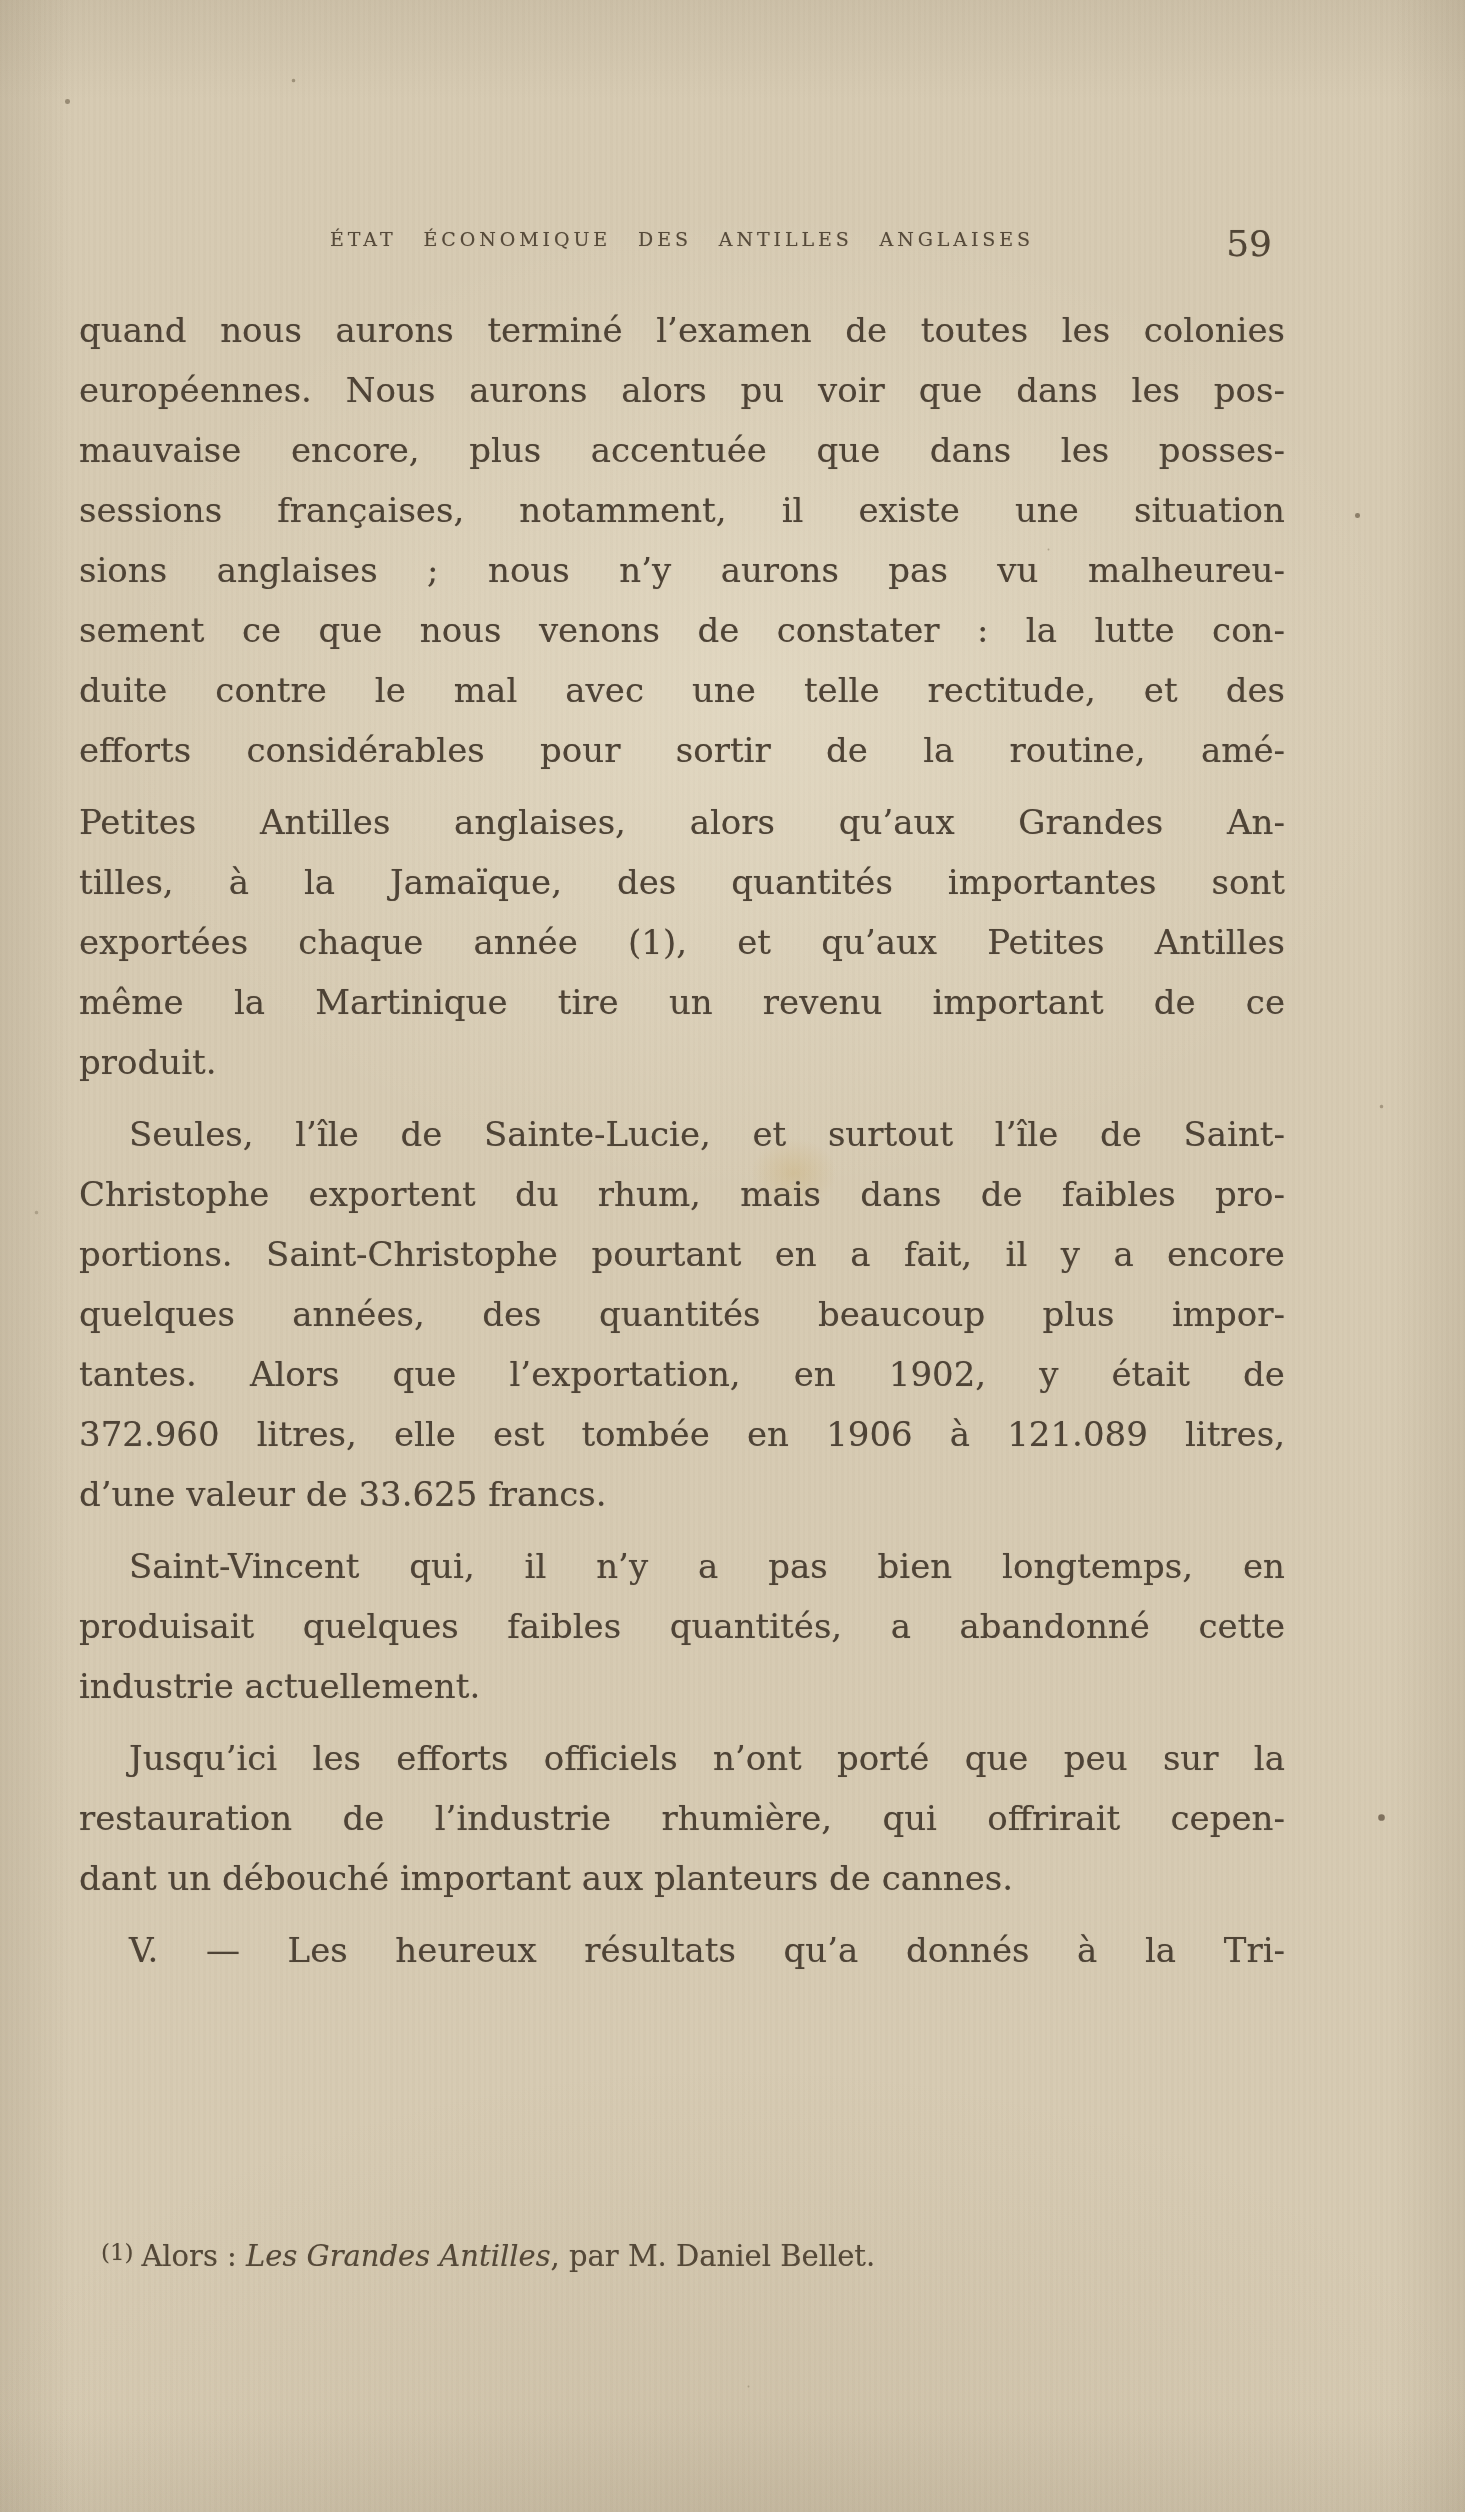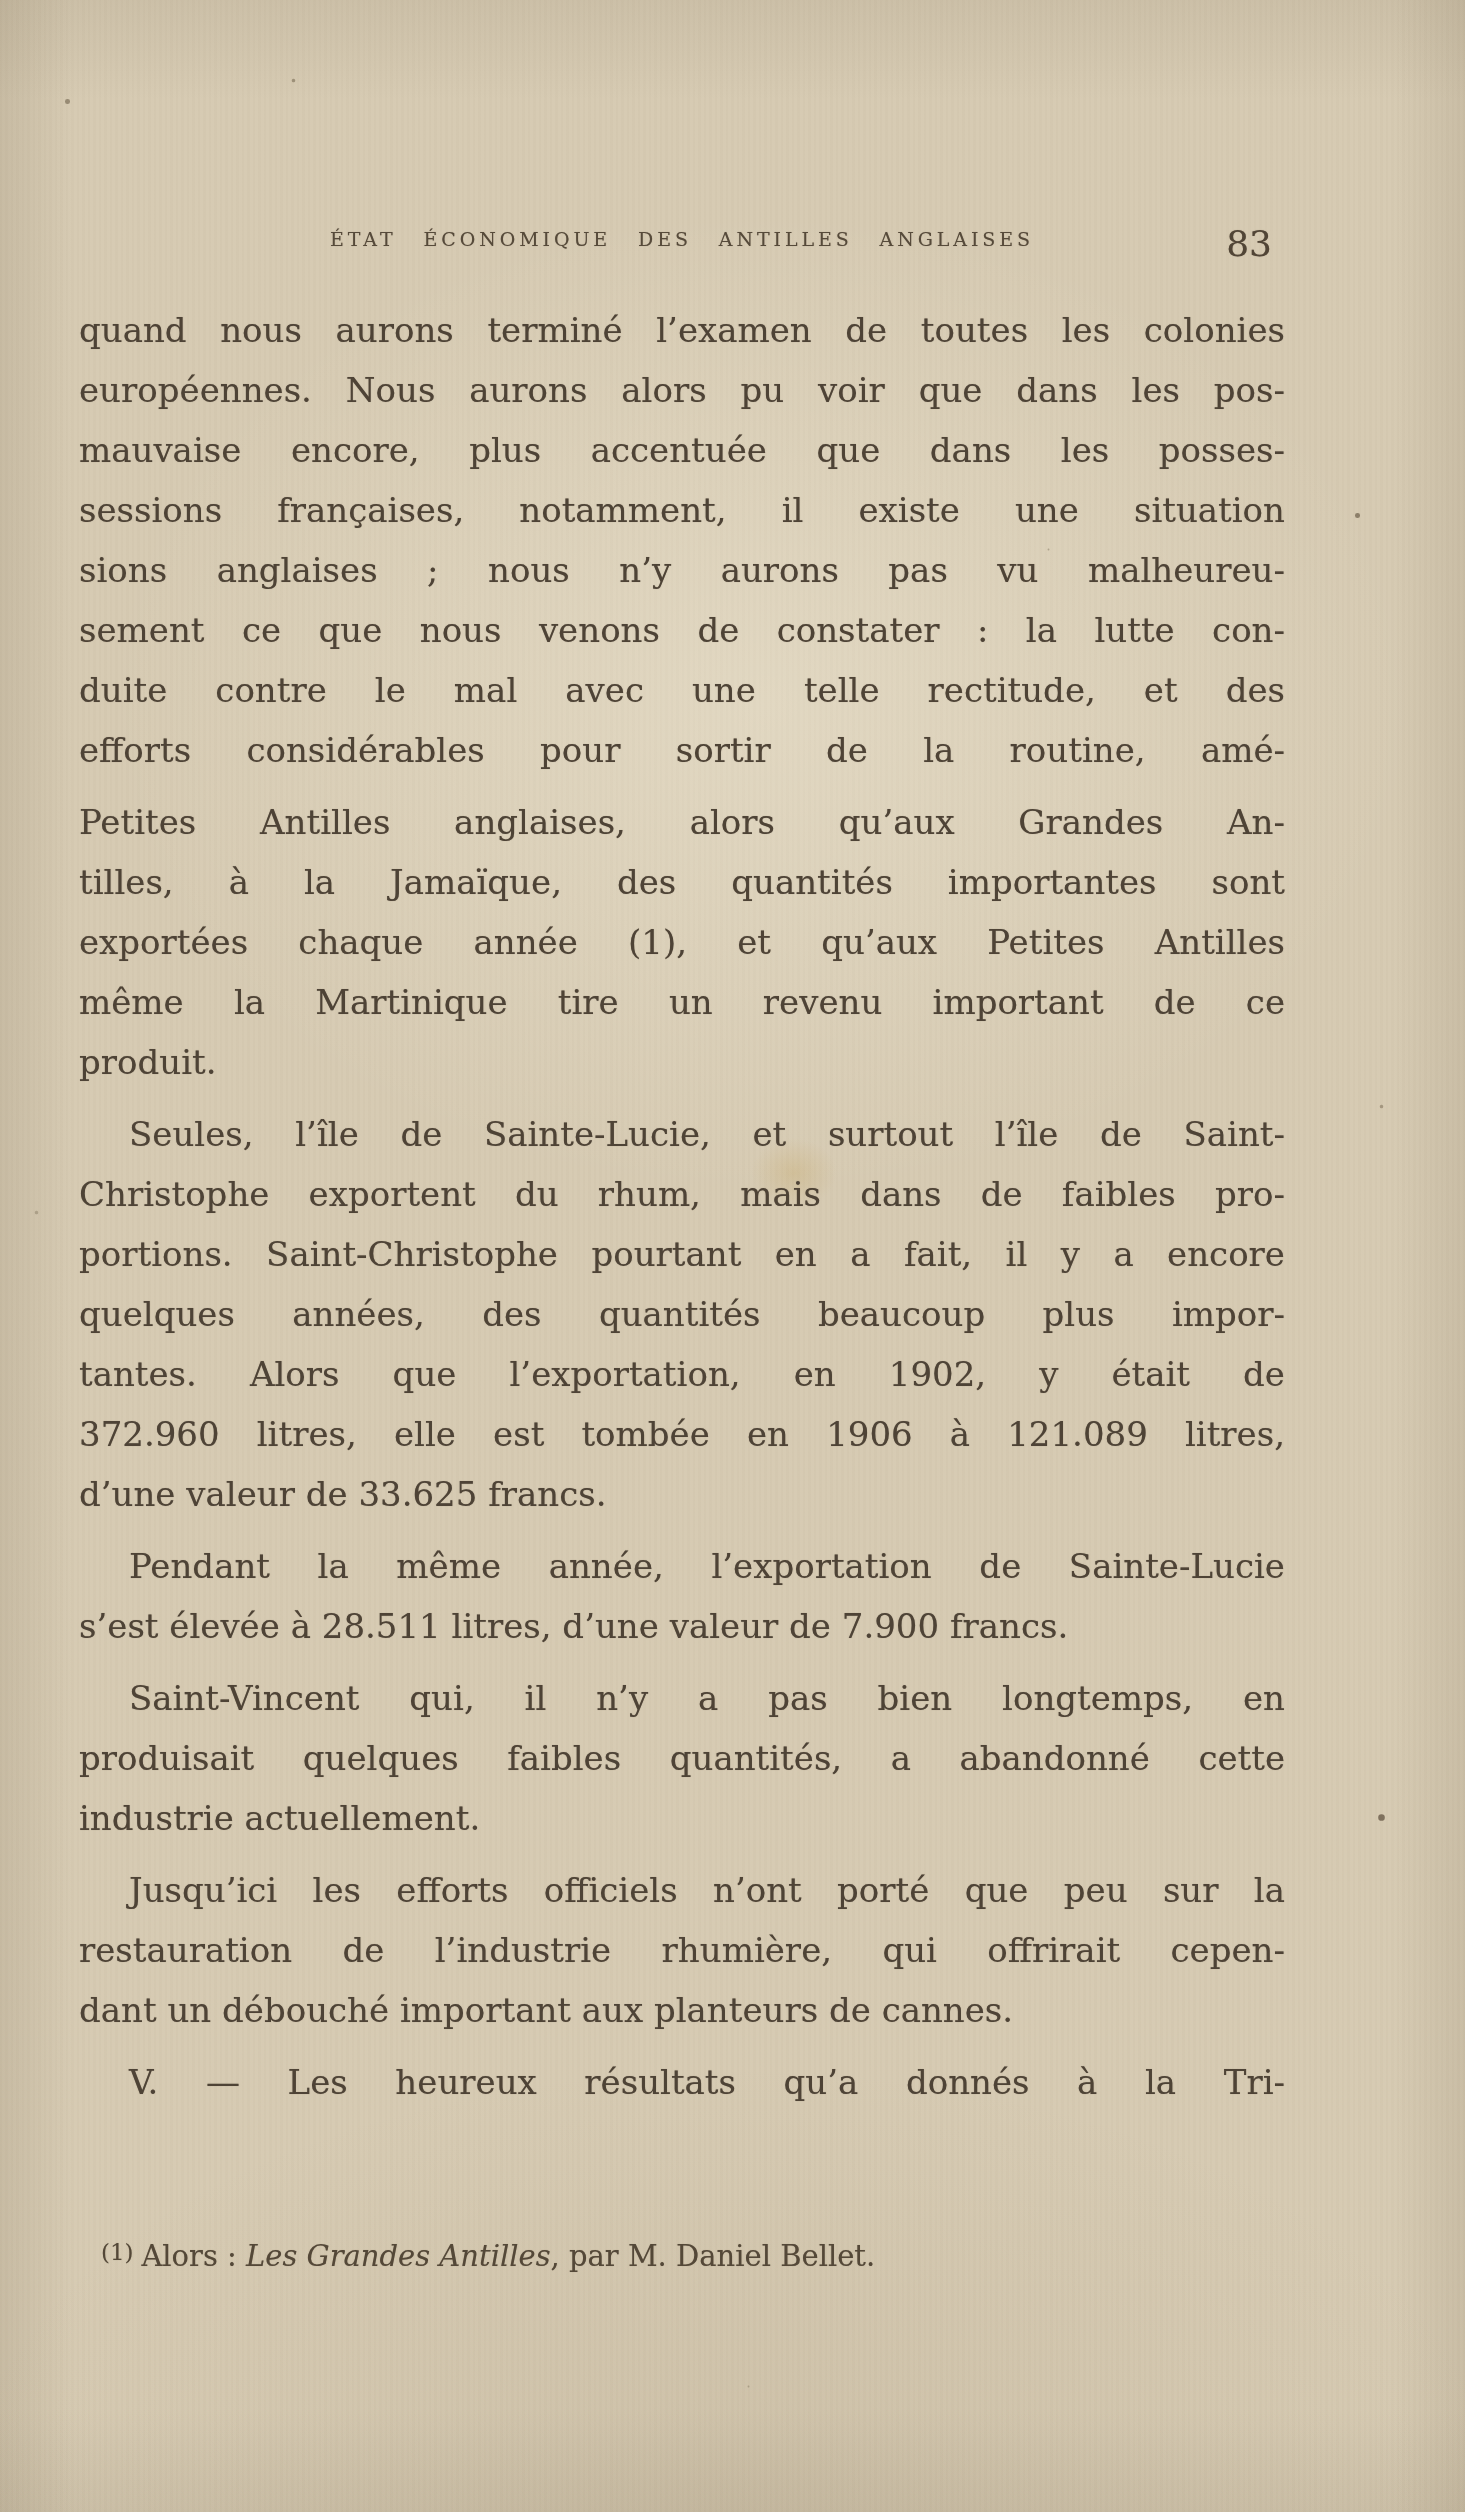--- a/index.html
+++ b/index.html
@@ -127,21 +127,21 @@
 </head>
 <body>
 
 <div class="page">
 
   <div class="stain"></div>
   <div class="specks"></div>
 
   <div class="running-header">
     <span class="header-title">ÉTAT ÉCONOMIQUE DES ANTILLES ANGLAISES</span>
-    <span class="page-number">83</span>
+    <span class="page-number">59</span>
   </div>
 
   <main class="body-text" id="body-text">
       <div class="paragraph">
         <div class="line">quand nous aurons terminé l’examen de toutes les colonies</div>
         <div class="line">européennes. Nous aurons alors pu voir que dans les pos-</div>
         <div class="line">mauvaise encore, plus accentuée que dans les posses-</div>
         <div class="line">sessions françaises, notamment, il existe une situation</div>
         <div class="line">sions anglaises ; nous n’y aurons pas vu malheureu-</div>
         <div class="line">sement ce que nous venons de constater : la lutte con-</div>
@@ -158,24 +158,20 @@
       <div class="paragraph">
         <div class="line indent">Seules, l’île de Sainte-Lucie, et surtout l’île de Saint-</div>
         <div class="line">Christophe exportent du rhum, mais dans de faibles pro-</div>
         <div class="line">portions. Saint-Christophe pourtant en a fait, il y a encore</div>
         <div class="line">quelques années, des quantités beaucoup plus impor-</div>
         <div class="line">tantes. Alors que l’exportation, en 1902, y était de</div>
         <div class="line">372.960 litres, elle est tombée en 1906 à 121.089 litres,</div>
         <div class="line last">d’une valeur de 33.625 francs.</div>
       </div>
       <div class="paragraph">
-        <div class="line indent">Pendant la même année, l’exportation de Sainte-Lucie</div>
-        <div class="line last">s’est élevée à 28.511 litres, d’une valeur de 7.900 francs.</div>
-      </div>
-      <div class="paragraph">
         <div class="line indent">Saint-Vincent qui, il n’y a pas bien longtemps, en</div>
         <div class="line">produisait quelques faibles quantités, a abandonné cette</div>
         <div class="line last">industrie actuellement.</div>
       </div>
       <div class="paragraph">
         <div class="line indent">Jusqu’ici les efforts officiels n’ont porté que peu sur la</div>
         <div class="line">restauration de l’industrie rhumière, qui offrirait cepen-</div>
         <div class="line last">dant un débouché important aux planteurs de cannes.</div>
       </div>
       <div class="paragraph">

